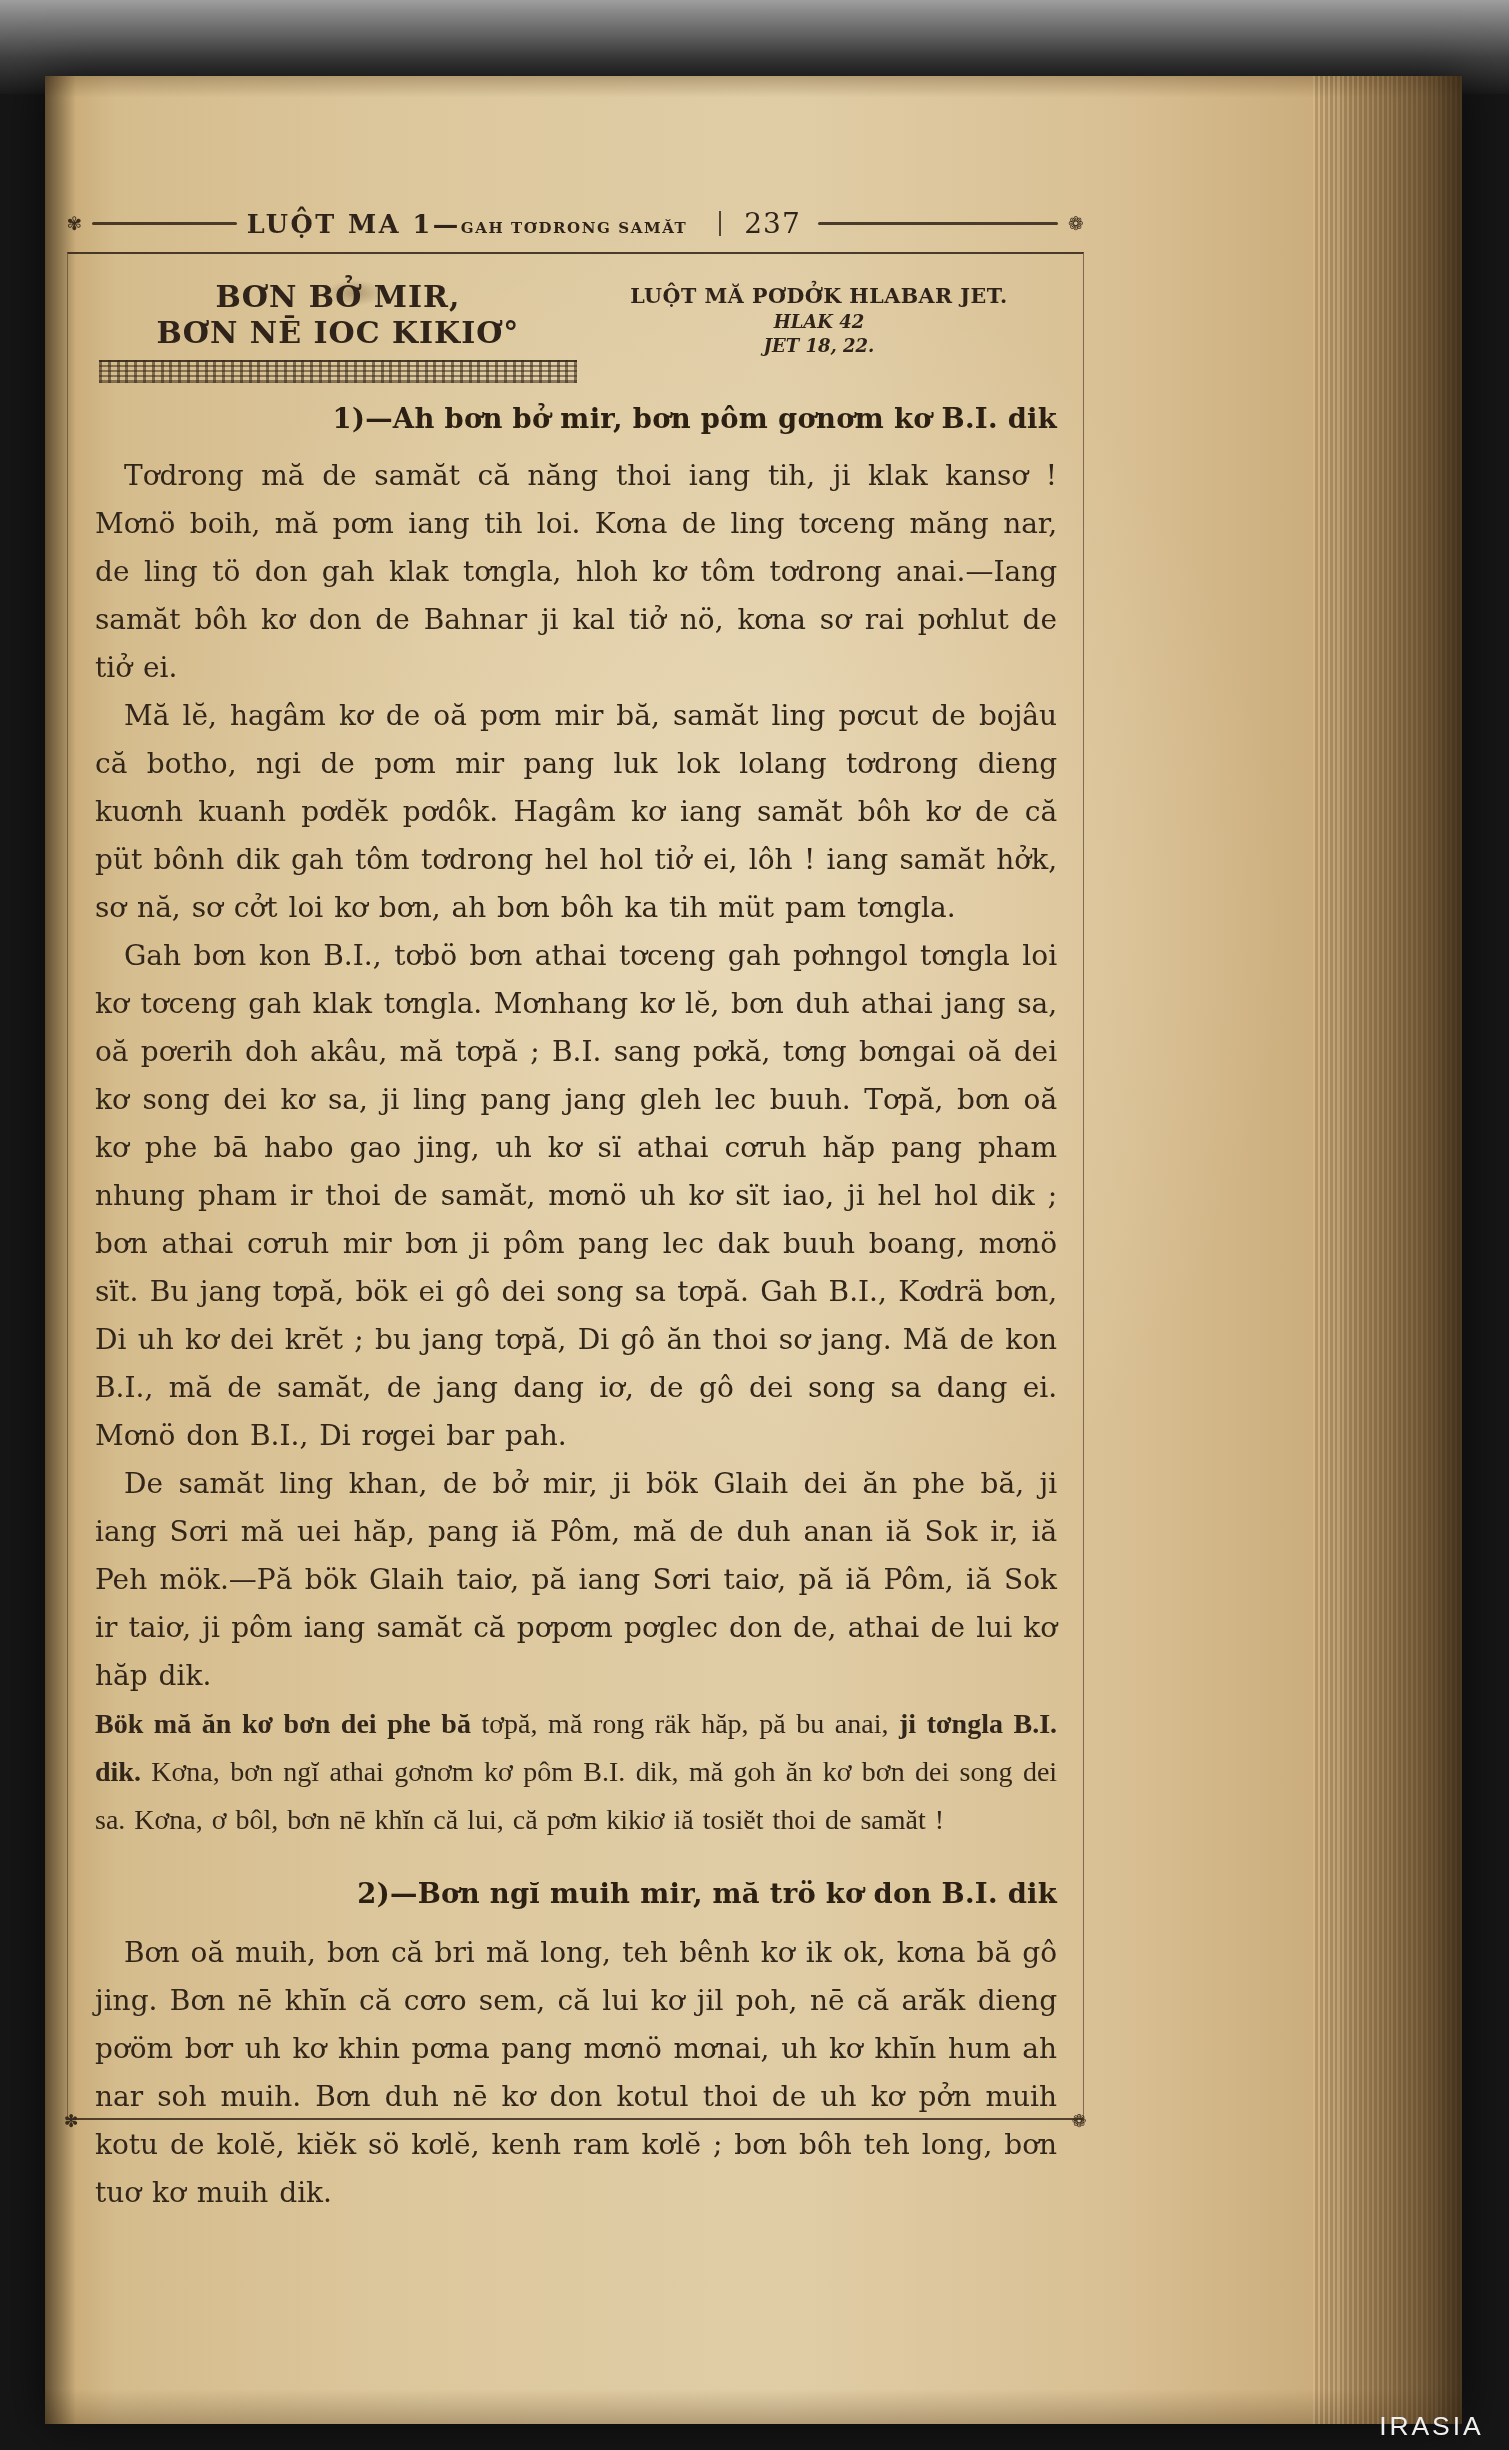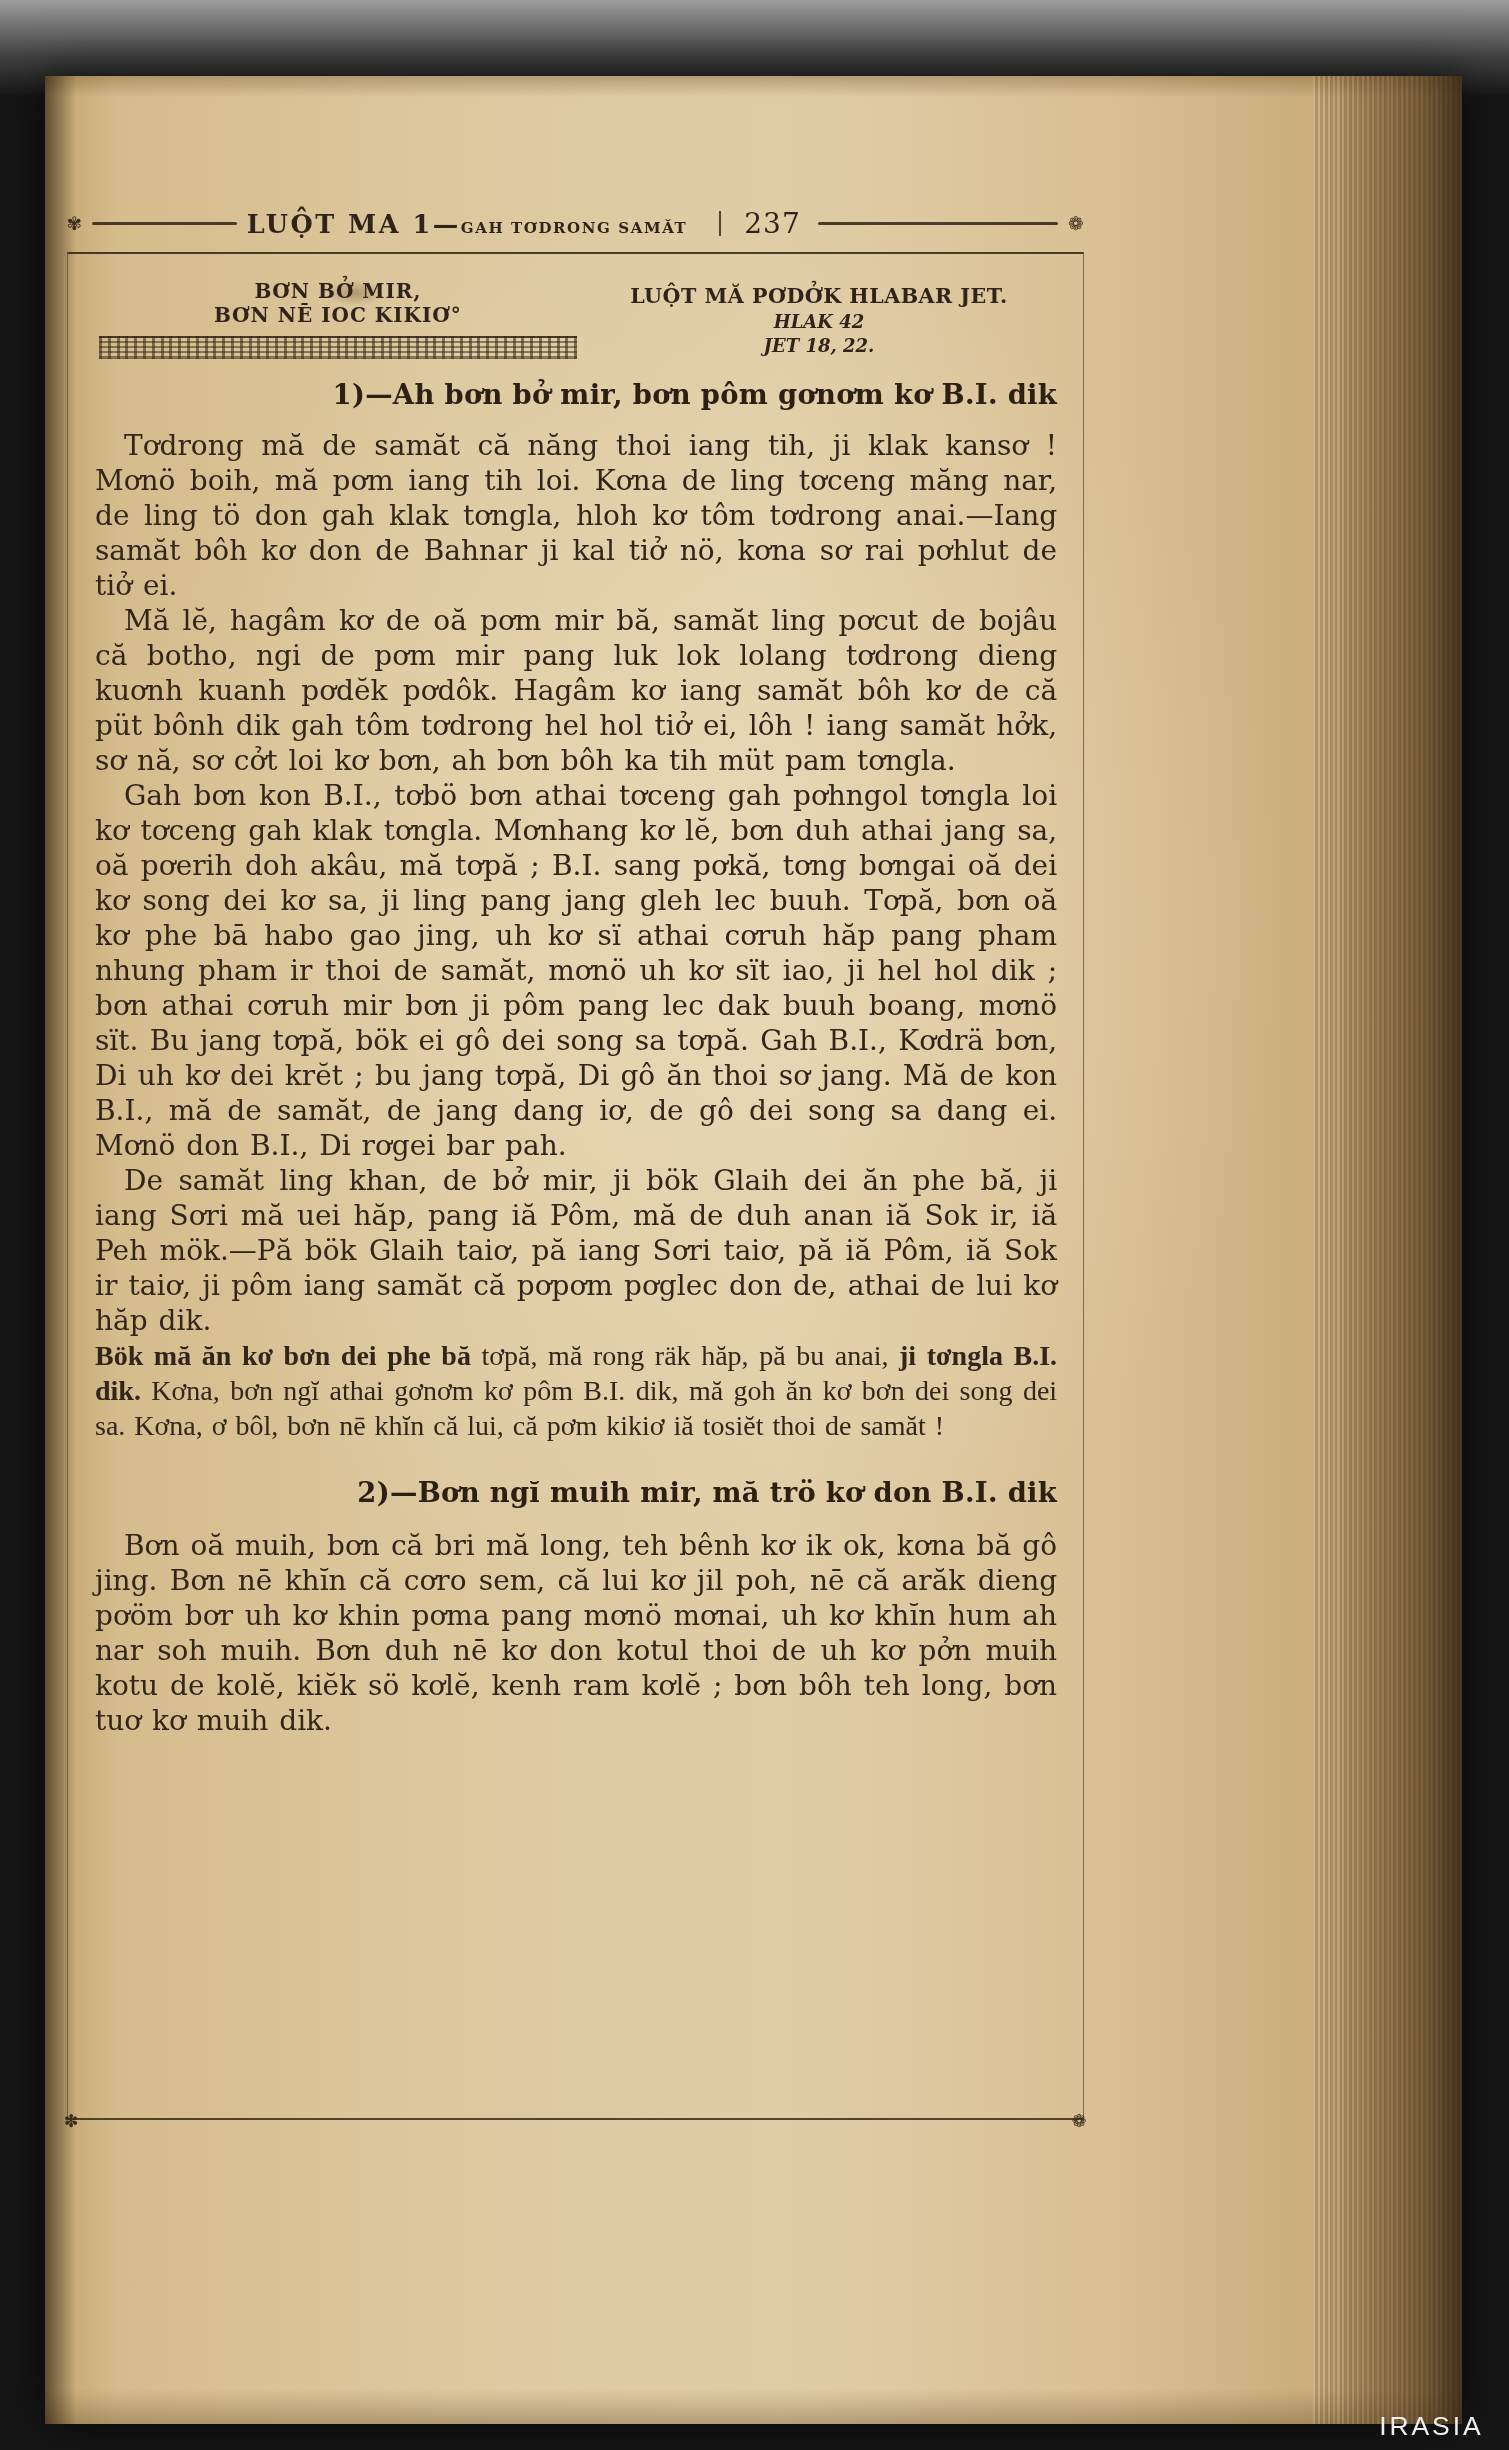--- a/index.html
+++ b/index.html
@@ -55,38 +55,38 @@
   .frame{
     position:absolute;left:21.6px;top:176px;width:1017px;height:1868px;box-sizing:border-box;
     border-top:2.9px solid rgba(48,35,22,.85);
     border-bottom:2.9px solid rgba(48,35,22,.8);
     border-left:1.5px solid rgba(48,35,22,.45);
     border-right:1.5px solid rgba(48,35,22,.55);
   }
   .content{padding:17.6px 25.5px 0 27.4px;color:#30241a;}
 
   .title-block{display:flex;margin:7.8px 0 19.6px;}
-  .tb-left{flex:1.02;text-align:center;font-weight:700;font-size:20px;line-height:1.2;letter-spacing:1px;}
+  .tb-left{flex:1.02;text-align:center;font-weight:700;font-size:30px;line-height:1.2;letter-spacing:1px;}
   .orn-band{
     height:19.6px;margin:8.8px 3.9px 0;
     border-top:2px solid rgba(51,38,22,.75);
     border-bottom:1.5px solid rgba(51,38,22,.55);
     background:
       repeating-linear-gradient(90deg, rgba(51,38,22,.55) 0 2.9px, rgba(51,38,22,0) 2.9px 8.8px),
       repeating-linear-gradient(0deg, rgba(51,38,22,.5) 0 2px, rgba(51,38,22,0) 2px 4.9px);
   }
   .tb-right{flex:1;text-align:center;padding-top:4.9px;}
   .ref1{font-weight:700;font-size:20.6px;letter-spacing:0.5px;}
   .ref2,.ref3{font-style:italic;font-weight:700;font-size:18px;margin-top:2.9px;}
 
   .sec-heading{font-size:27.4px;font-weight:700;text-align:right;margin:11.8px 0 17.6px;letter-spacing:0.3px;color:#2c2013;}
   .sec-heading.h2b{margin:33px 0 20px;}
 
   .body-par{
-    font-size:28px;line-height:35px;text-align:justify;margin:0;
+    font-size:28px;line-height:48px;text-align:justify;margin:0;
     text-indent:29px;word-spacing:2px;color:#32261a;
   }
   .body-par.noindent{text-indent:0;font-family:Liberation Serif, serif;}
 
   .foot-orn{position:absolute;bottom:-12.7px;font-size:17.6px;color:#3a2c1c;}
   .foot-orn.l{left:-3.9px;}
   .foot-orn.r{right:-3.9px;}
 
   .watermark{
     position:absolute;right:25.5px;bottom:7.8px;

